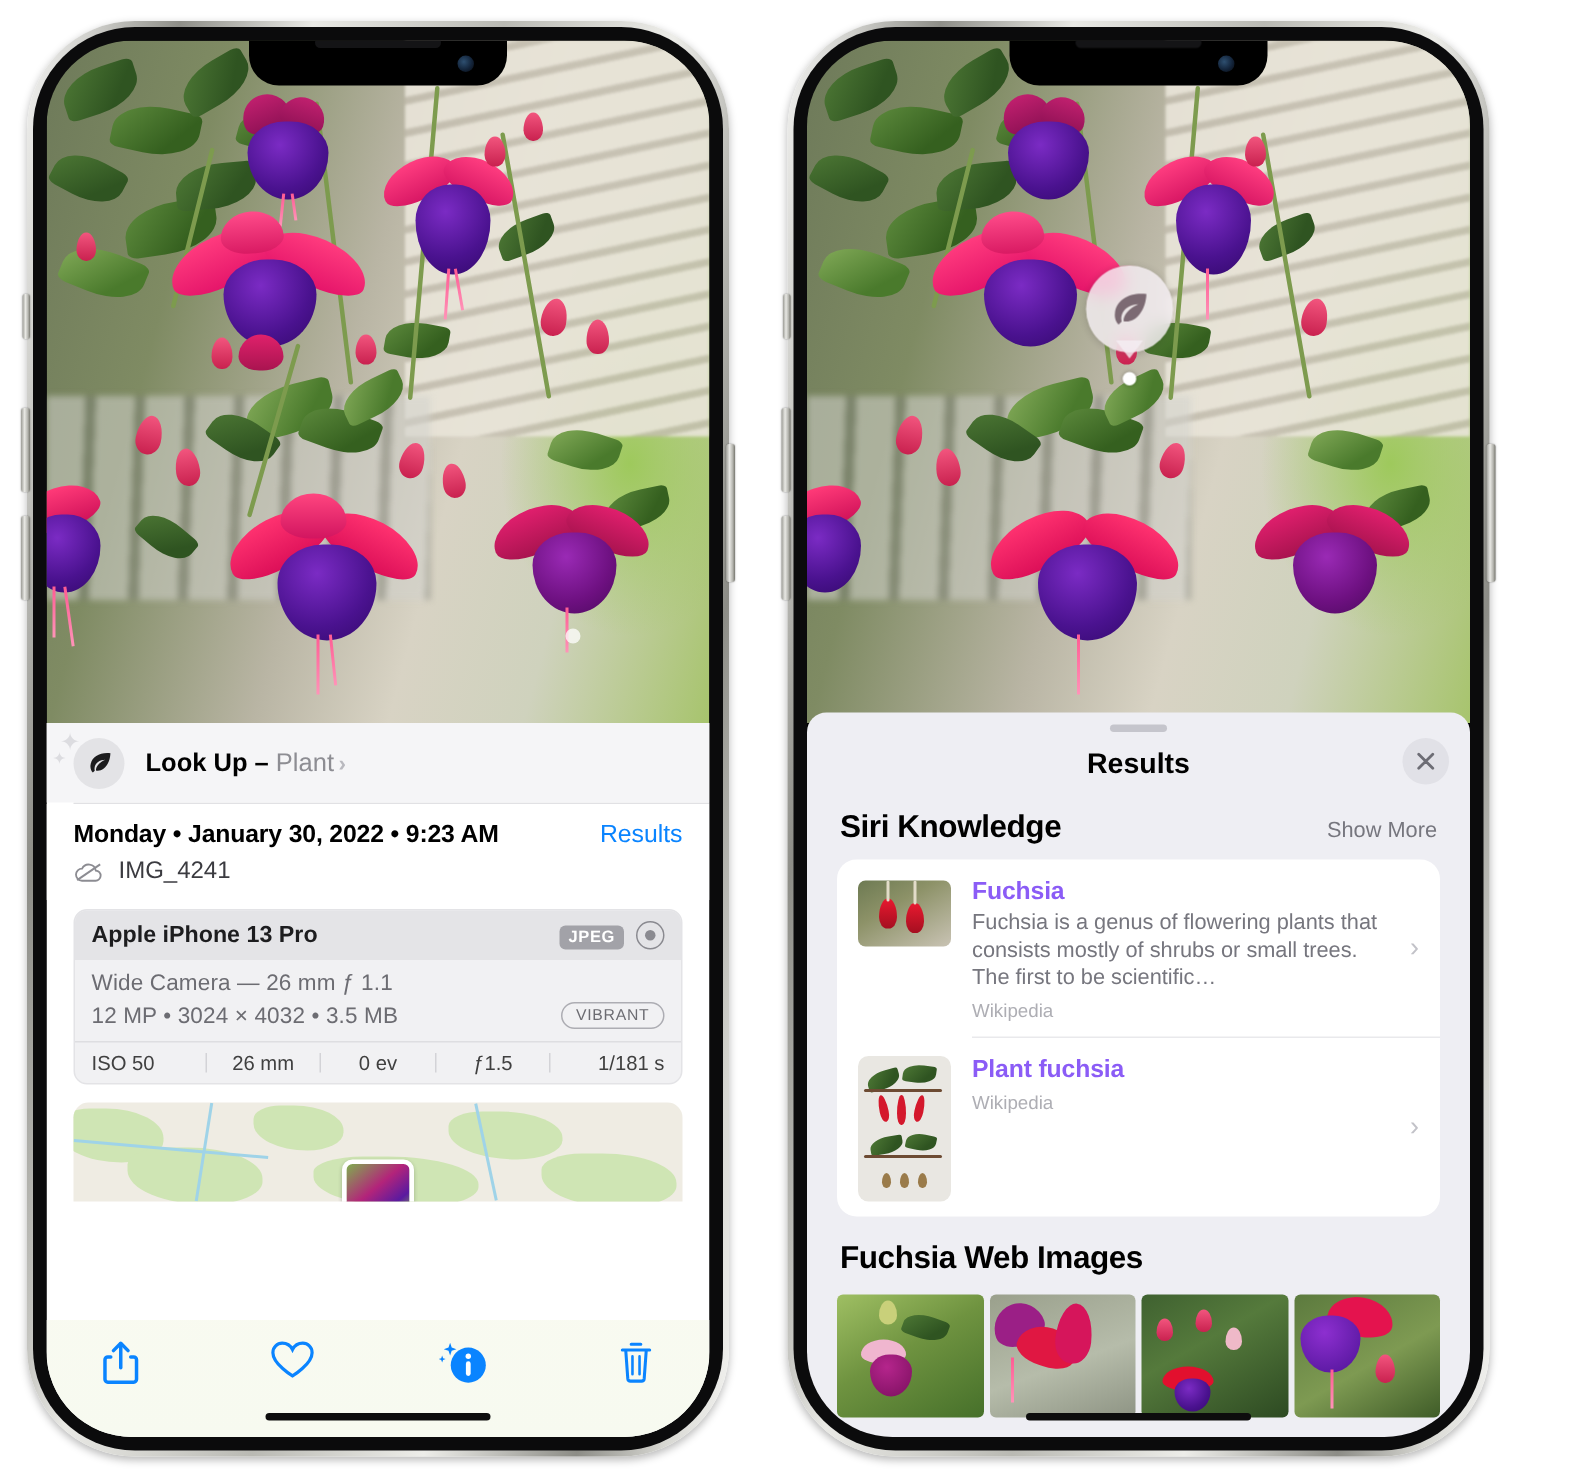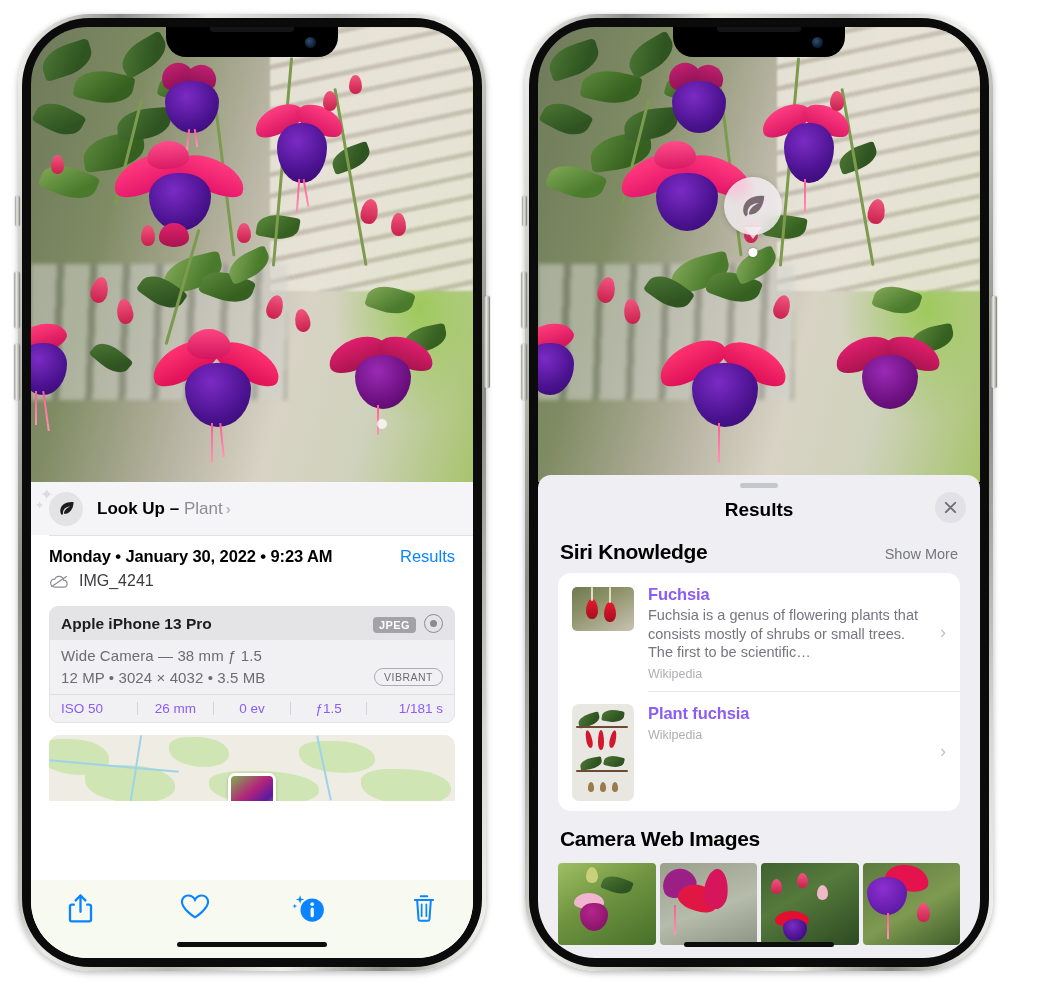--- a/index.html
+++ b/index.html
@@ -145,21 +145,21 @@
   .aperture-ico { width:19px; height:19px; border-radius:50%;
     border:1.6px solid #8a8a90; display:flex; align-items:center; justify-content:center; }
   .aperture-ico i { width:7px; height:7px; border-radius:50%; background:#8a8a90; display:block; }
   .exif-body { padding:7px 11px 8px; }
   .exif-line { font-size:15px; color:#6c6c72; letter-spacing:.1px; }
   .exif-line2 { display:flex; align-items:center; justify-content:space-between; margin-top:4px; }
   .badge-vibrant { font-size:10.5px; color:#6c6c72; border:1px solid #adadb3;
     border-radius:10px; padding:2px 9px; letter-spacing:.5px; }
   .exif-foot { display:flex; align-items:center; border-top:1px solid #dedee1;
     padding:6px 11px; }
-  .exif-foot span { flex:1; text-align:center; font-size:13.5px; color:#8b5cf6; }
+  .exif-foot span { flex:1; text-align:center; font-size:13.5px; color:#404040; }
   .exif-foot span:first-child { text-align:left; }
   .exif-foot span:last-child { text-align:right; }
   .exif-foot .bar { flex:0 0 1px; height:13px; background:#d3d3d7; }
 
   .map-strip { margin:12px 18px 0; height:66px; border-radius:10px 10px 0 0;
     overflow:hidden; position:relative;
     background:#efece3; }
   .map-green { position:absolute; border-radius:30% 55% 40% 60%; background:#cfe5b4; }
   .map-road  { position:absolute; background:#9fd3e8; }
   .map-thumb { position:absolute; left:50%; bottom:-14px; transform:translateX(-50%);
@@ -354,21 +354,21 @@
           <div class="exif-head">
             <span class="exif-device">Apple iPhone 13 Pro</span>
             <span class="exif-head-right">
               <span class="badge-jpeg">JPEG</span>
               <span class="aperture-ico">
                   <i></i>
                 </span>
             </span>
           </div>
           <div class="exif-body">
-            <div class="exif-line">Wide Camera — 38 mm ƒ 1.5</div>
+            <div class="exif-line">Wide Camera — 26 mm ƒ 1.1</div>
             <div class="exif-line2">
               <span class="exif-line">12 MP • 3024 × 4032 • 3.5 MB</span>
               <span class="badge-vibrant">VIBRANT</span>
             </div>
           </div>
           <div class="exif-foot">
             <span>ISO 50</span>
               <span class="bar"></span>
             <span>26 mm</span>
               <span class="bar"></span>
@@ -571,21 +571,21 @@
             </div>
             <div class="know-body">
               <div class="know-title">Plant fuchsia</div>
               <div class="know-src">Wikipedia</div>
             </div>
             <span class="know-chev">›</span>
           </div>
         </div>
 
         <div class="sec-head" style="padding-top:16px; padding-bottom:8px;">
-          <span class="sec-title">Camera Web Images</span>
+          <span class="sec-title">Fuchsia Web Images</span>
         </div>
 
         <div class="img-strip">
           <div class="web-img" style="background:linear-gradient(150deg,#9fbf63 0%,#6f9340 45%,#46702a 100%);">
             <div class="bud" style="left:28px; top:4px; width:12px; height:16px; background:#c9d07a;"></div>
             <div class="sep-pink" style="left:16px; top:30px; width:30px; height:16px; background:#f0b6cf;"></div>
             <div class="corolla" style="left:22px; top:40px; width:28px; height:28px; background:radial-gradient(circle at 40% 30%,#b5258c,#7a0f5e);"></div>
             <div class="leaf" style="left:44px; top:14px; width:30px; height:16px; transform:rotate(20deg);"></div>
           </div>
           <div class="web-img" style="background:linear-gradient(160deg,#9aa08c 0%,#b6bcaa 55%,#8e9484 100%);">

